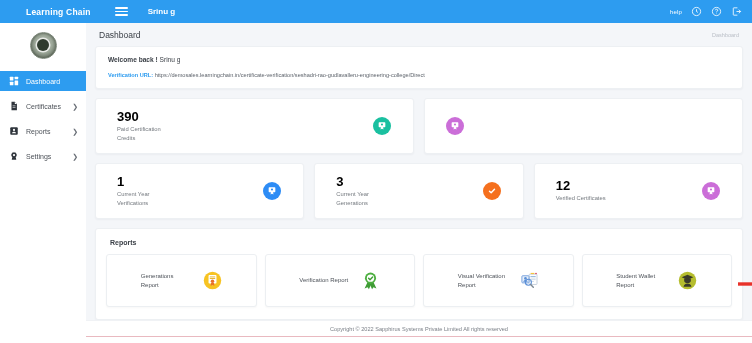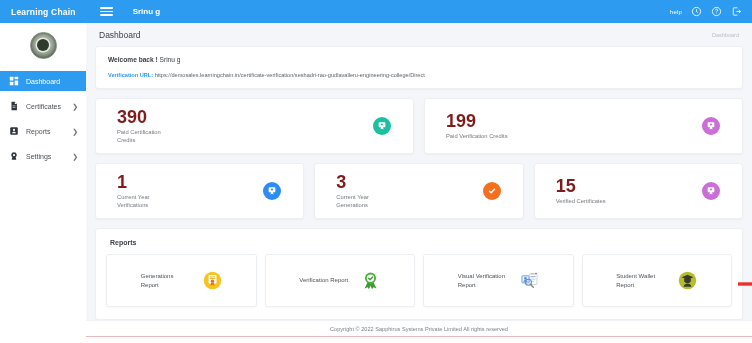--- a/index.html
+++ b/index.html
@@ -14,21 +14,21 @@
   
   .topbar {
     position: absolute; top: 0; left: 0; width: 752px; height: 23px;
     background: #2d9cf0;
     display: flex; align-items: center;
     color: #ffffff;
     z-index: 30;
   }
   .brand {
     font-size: 8.5px; font-weight: bold; letter-spacing: .2px;
-    padding-left: 11px; white-space: nowrap;
+    padding-left: 26px; white-space: nowrap;
   }
   .hamburger {
     margin-left: 24px; width: 13px; height: 11px;
     display: flex; flex-direction: column; justify-content: center; gap: 2.2px;
     cursor: pointer;
   }
   .hamburger span { display: block; height: 1.6px; background: #fff; border-radius: 1px; }
   .username { margin-left: 20px; font-size: 8px; font-weight: bold; }
   .topbar-right {
     margin-left: auto; display: flex; align-items: center; gap: 9px;
@@ -99,21 +99,21 @@
   .url-label { color: #2d9cf0; font-weight: bold; }
 
   
   .stat-row { display: flex; gap: 10px; margin-top: 9px; }
   .stat-card {
     flex: 1; height: 56px; border-radius: 3px;
     display: flex; align-items: center; justify-content: space-between;
     padding: 0 22px 0 21px;
   }
   .stat-text { display: flex; flex-direction: column; gap: 2px; }
-  .stat-num { font-size: 18px; font-weight: bold; color: #7f1d1d; line-height: 1; }
+  .stat-num { font-size: 13px; font-weight: bold; color: #000000; line-height: 1; }
   .stat-label { font-size: 5.8px; color: #74797f; line-height: 1.45; max-width: 62px; }
   .stat-icon {
     width: 18px; height: 18px; border-radius: 50%;
     display: flex; align-items: center; justify-content: center;
     flex: 0 0 18px;
   }
   .stat-icon svg { width: 10px; height: 10px; display: block; }
 
   
   .reports { margin-top: 9px; padding: 8px 10px 12px 10px; }
@@ -278,24 +278,20 @@
         </div>
         <div class="stat-icon" style="background:#1ac0a0">
           <svg viewBox="0 0 24 24" fill="#ffffff">
             <rect x="4" y="3" width="16" height="12" rx="1.6"></rect>
             <circle cx="12" cy="8.4" r="2.6" fill="#1ac0a0"></circle>
             <path d="M9.4 14.5l-.9 6 3.5-2 3.5 2-.9-6z"></path>
           </svg>
         </div>
       </div>
       <div class="card stat-card">
-        <div class="stat-text">
-          <div class="stat-num">199</div>
-          <div class="stat-label">Paid Verification Credits</div>
-        </div>
         <div class="stat-icon" style="background:#cb6ed8">
           <svg viewBox="0 0 24 24" fill="#ffffff">
             <rect x="4" y="3" width="16" height="12" rx="1.6"></rect>
             <circle cx="12" cy="8.4" r="2.6" fill="#cb6ed8"></circle>
             <path d="M9.4 14.5l-.9 6 3.5-2 3.5 2-.9-6z"></path>
           </svg>
         </div>
       </div>
     </div>
 
@@ -319,21 +315,21 @@
           <div class="stat-label">Current Year Generations</div>
         </div>
         <div class="stat-icon" style="background:#f5701e">
           <svg viewBox="0 0 24 24" fill="none" stroke="#ffffff" stroke-width="3.4" stroke-linecap="round" stroke-linejoin="round">
             <path d="M6 12.4l4 4 8-8.4"></path>
           </svg>
         </div>
       </div>
       <div class="card stat-card">
         <div class="stat-text">
-          <div class="stat-num">15</div>
+          <div class="stat-num">12</div>
           <div class="stat-label">Verified Certificates</div>
         </div>
         <div class="stat-icon" style="background:#cb6ed8">
           <svg viewBox="0 0 24 24" fill="#ffffff">
             <rect x="4" y="3" width="16" height="12" rx="1.6"></rect>
             <circle cx="12" cy="8.4" r="2.6" fill="#cb6ed8"></circle>
             <path d="M9.4 14.5l-.9 6 3.5-2 3.5 2-.9-6z"></path>
           </svg>
         </div>
       </div>

